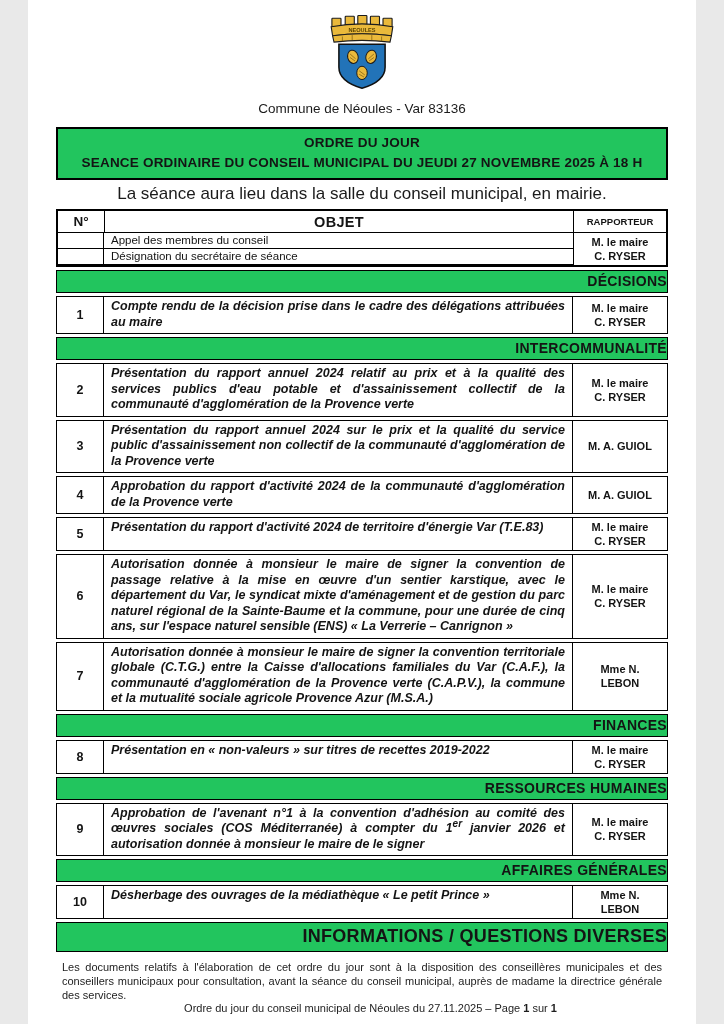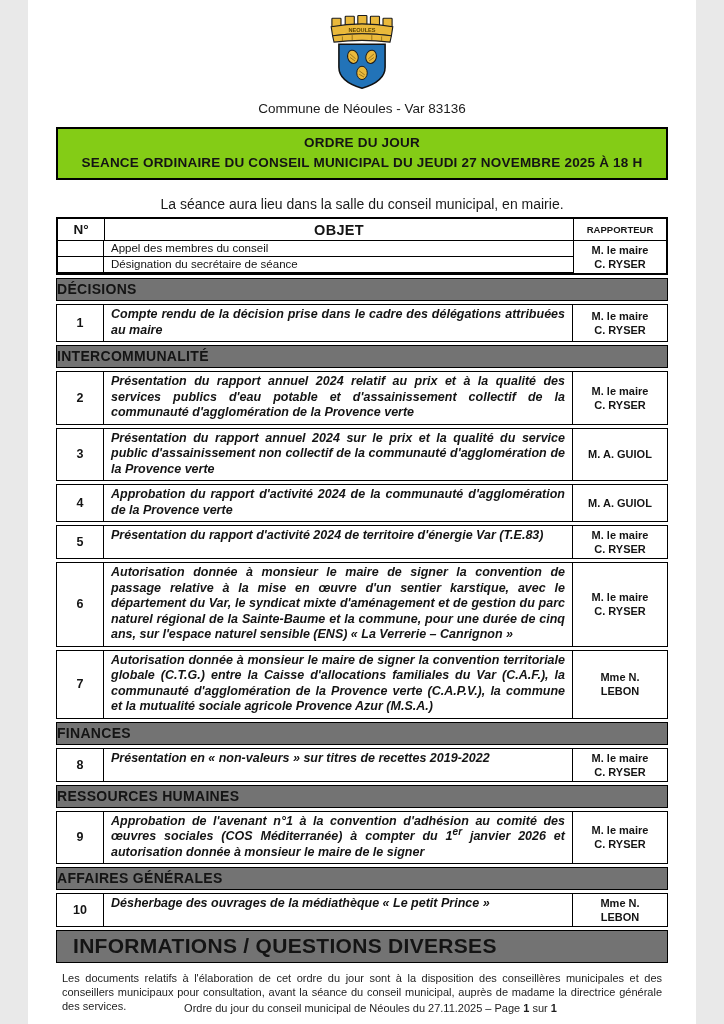--- a/index.html
+++ b/index.html
@@ -7,50 +7,50 @@
     width:668px;height:1024px;margin:0 auto;background:#ffffff;
     position:relative;box-sizing:border-box;padding:14px 28px 0 28px;
     font-family:"Liberation Sans", sans-serif;color:#141414;overflow:hidden;
   }
   
   .crest-wrap{text-align:center;height:80px;}
   
   .commune-line{text-align:center;font-size:13.5px;margin-top:7px;color:#1b1b1b;}
   
   .title-box{
-    margin-top:11px;border:2px solid #000;background:#84cc16;
+    margin-top:11px;border:2px solid #000;background:#22c55e;
     text-align:center;padding:4px 6px 5px 6px;
   }
   .title-box .t1{font-size:13.5px;font-weight:bold;line-height:20px;letter-spacing:.2px;}
   .title-box .t2{font-size:13.5px;font-weight:bold;line-height:20px;letter-spacing:.2px;}
   
-  .subtitle{text-align:center;font-size:14px;margin-top:16px;margin-bottom:5px;color:#1b1b1b;}
+  .subtitle{text-align:center;font-size:17px;margin-top:4px;margin-bottom:5px;color:#1b1b1b;}
   
   .head-block{border:2px solid #000;}
   .hrow{display:flex;border-bottom:1px solid #000;}
   .h-num{width:46px;border-right:1px solid #000;display:flex;align-items:center;justify-content:center;
          font-weight:bold;font-size:13.5px;padding:3px 0;}
   .h-objet{flex:1;border-right:1px solid #000;display:flex;align-items:center;justify-content:center;
          font-weight:bold;font-size:14.5px;letter-spacing:.3px;}
   .h-rapp{width:92px;display:flex;align-items:center;justify-content:center;
          font-weight:bold;font-size:9.5px;}
   .intro-grid{display:grid;grid-template-columns:46px 1fr 92px;}
   .i-num{grid-column:1;border-right:1px solid #000;border-bottom:1px solid #000;}
   .i-objet{grid-column:2;border-right:1px solid #000;border-bottom:1px solid #000;
          font-size:11.5px;line-height:13px;padding:1px 0 1px 7px;white-space:nowrap;}
   .intro-grid .i-num:nth-last-of-type(2),
   .intro-grid .i-objet:last-of-type{border-bottom:none;}
   .i-rapp{grid-column:3;grid-row:1/4;display:flex;flex-direction:column;align-items:center;justify-content:center;
          font-weight:bold;font-size:11px;line-height:14px;text-align:center;}
   
   .section-bar{
-    margin-top:3px;border:1.5px solid #000;background:#737373;
-    text-align:left;font-weight:bold;font-size:14px;padding:2px 0 3px 0;letter-spacing:.3px;
+    margin-top:3px;border:1.5px solid #000;background:#22c55e;
+    text-align:right;font-weight:bold;font-size:14px;padding:2px 0 3px 0;letter-spacing:.3px;
   }
-  .section-bar.large{font-size:21px;padding:3px 0 4px 16px;}
+  .section-bar.large{font-size:18px;padding:3px 0 4px 16px;}
   .item-row{display:flex;border:1.5px solid #000;margin-top:3px;background:#fff;}
   .c-num{width:46px;border-right:1px solid #000;display:flex;align-items:center;justify-content:center;
         font-weight:bold;font-size:12.5px;flex-shrink:0;}
   .c-objet{flex:1;border-right:1px solid #000;padding:2px 7px 3px 7px;
         font-weight:bold;font-size:12.5px;line-height:15.5px;text-align:justify;font-style:italic;}
   .c-objet sup{font-size:10px;line-height:0;}
   .c-rapp{width:92px;flex-shrink:0;display:flex;flex-direction:column;align-items:center;justify-content:center;
         font-weight:bold;font-size:11px;line-height:14px;text-align:center;padding:2px 1px;}
   
   .footnote{font-size:11px;line-height:14px;text-align:justify;margin:8px 6px 0 6px;color:#1d1d1d;}

